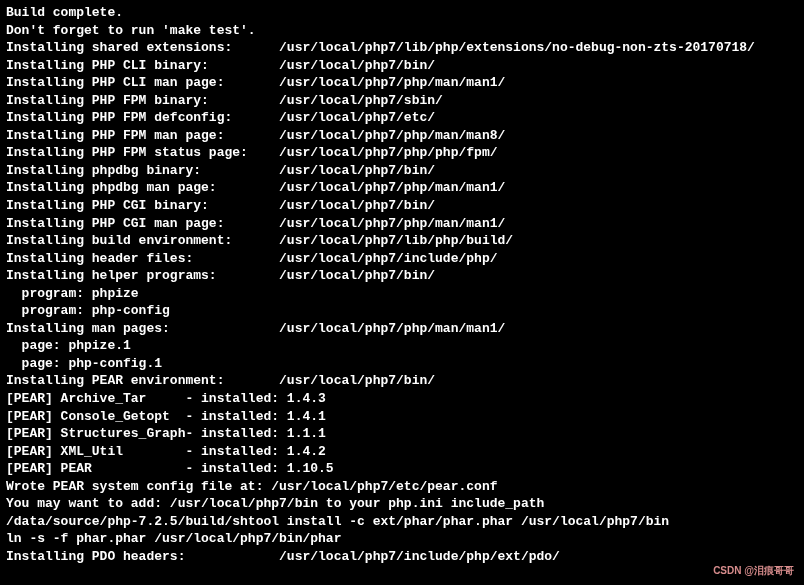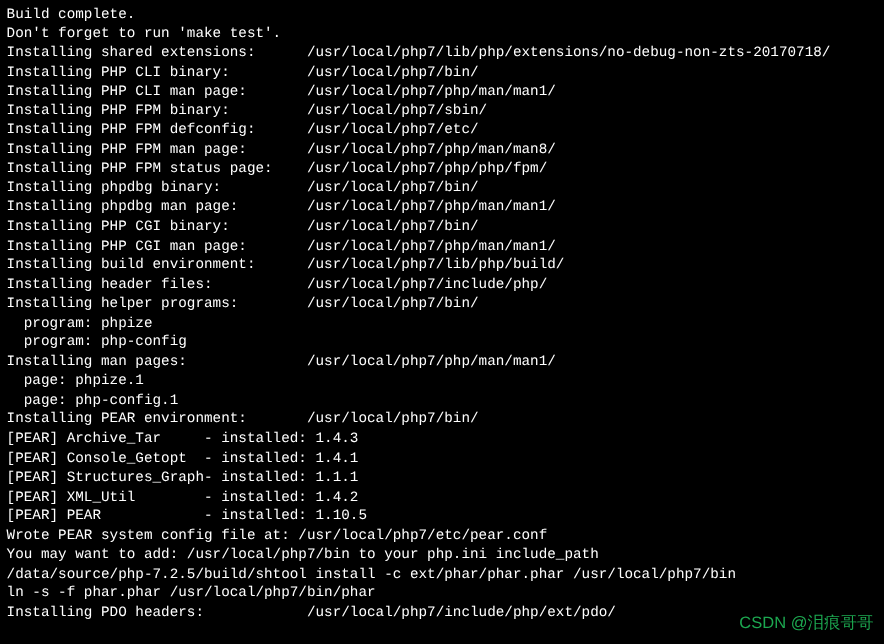--- a/index.html
+++ b/index.html
@@ -1,34 +1,34 @@
 <!DOCTYPE html>
 <html><head>
 <meta charset="utf-8">
 <style>
-  * { margin: 0; padding: 0; box-sizing: border-box; }
+  * { margin: 0; padding: 0; box-sizing: border-box; font-weight: bold; }
   body {
     background: #000;
     color: #fff;
     font-family: "Consolas", "Courier New", monospace;
     font-size: 13px;
     line-height: 1.35;
     width: 804px;
     height: 585px;
     overflow: hidden;
     position: relative;
     padding: 4px 6px;
   }
   .line { white-space: pre; }
   .watermark {
     position: absolute;
     right: 10px;
     bottom: 8px;
-    color: #22c55e;
-    font-size: 15px;
+    color: #fca5a5;
+    font-size: 10px;
     font-family: sans-serif;
     opacity: 0.85;
   }
   #terminal { white-space: pre; }
 </style>
 </head>
 <body>
 
 <div id="terminal"><div class="line">Build complete.</div><div class="line">Don't forget to run 'make test'.</div><div class="line"></div><div class="line">Installing shared extensions:      /usr/local/php7/lib/php/extensions/no-debug-non-zts-20170718/</div><div class="line">Installing PHP CLI binary:         /usr/local/php7/bin/</div><div class="line">Installing PHP CLI man page:       /usr/local/php7/php/man/man1/</div><div class="line">Installing PHP FPM binary:         /usr/local/php7/sbin/</div><div class="line">Installing PHP FPM defconfig:      /usr/local/php7/etc/</div><div class="line">Installing PHP FPM man page:       /usr/local/php7/php/man/man8/</div><div class="line">Installing PHP FPM status page:    /usr/local/php7/php/php/fpm/</div><div class="line">Installing phpdbg binary:          /usr/local/php7/bin/</div><div class="line">Installing phpdbg man page:        /usr/local/php7/php/man/man1/</div><div class="line">Installing PHP CGI binary:         /usr/local/php7/bin/</div><div class="line">Installing PHP CGI man page:       /usr/local/php7/php/man/man1/</div><div class="line">Installing build environment:      /usr/local/php7/lib/php/build/</div><div class="line">Installing header files:           /usr/local/php7/include/php/</div><div class="line">Installing helper programs:        /usr/local/php7/bin/</div><div class="line">  program: phpize</div><div class="line">  program: php-config</div><div class="line">Installing man pages:              /usr/local/php7/php/man/man1/</div><div class="line">  page: phpize.1</div><div class="line">  page: php-config.1</div><div class="line">Installing PEAR environment:       /usr/local/php7/bin/</div><div class="line">[PEAR] Archive_Tar     - installed: 1.4.3</div><div class="line">[PEAR] Console_Getopt  - installed: 1.4.1</div><div class="line">[PEAR] Structures_Graph- installed: 1.1.1</div><div class="line">[PEAR] XML_Util        - installed: 1.4.2</div><div class="line">[PEAR] PEAR            - installed: 1.10.5</div><div class="line">Wrote PEAR system config file at: /usr/local/php7/etc/pear.conf</div><div class="line">You may want to add: /usr/local/php7/bin to your php.ini include_path</div><div class="line">/data/source/php-7.2.5/build/shtool install -c ext/phar/phar.phar /usr/local/php7/bin</div><div class="line">ln -s -f phar.phar /usr/local/php7/bin/phar</div><div class="line">Installing PDO headers:            /usr/local/php7/include/php/ext/pdo/</div></div>
 

